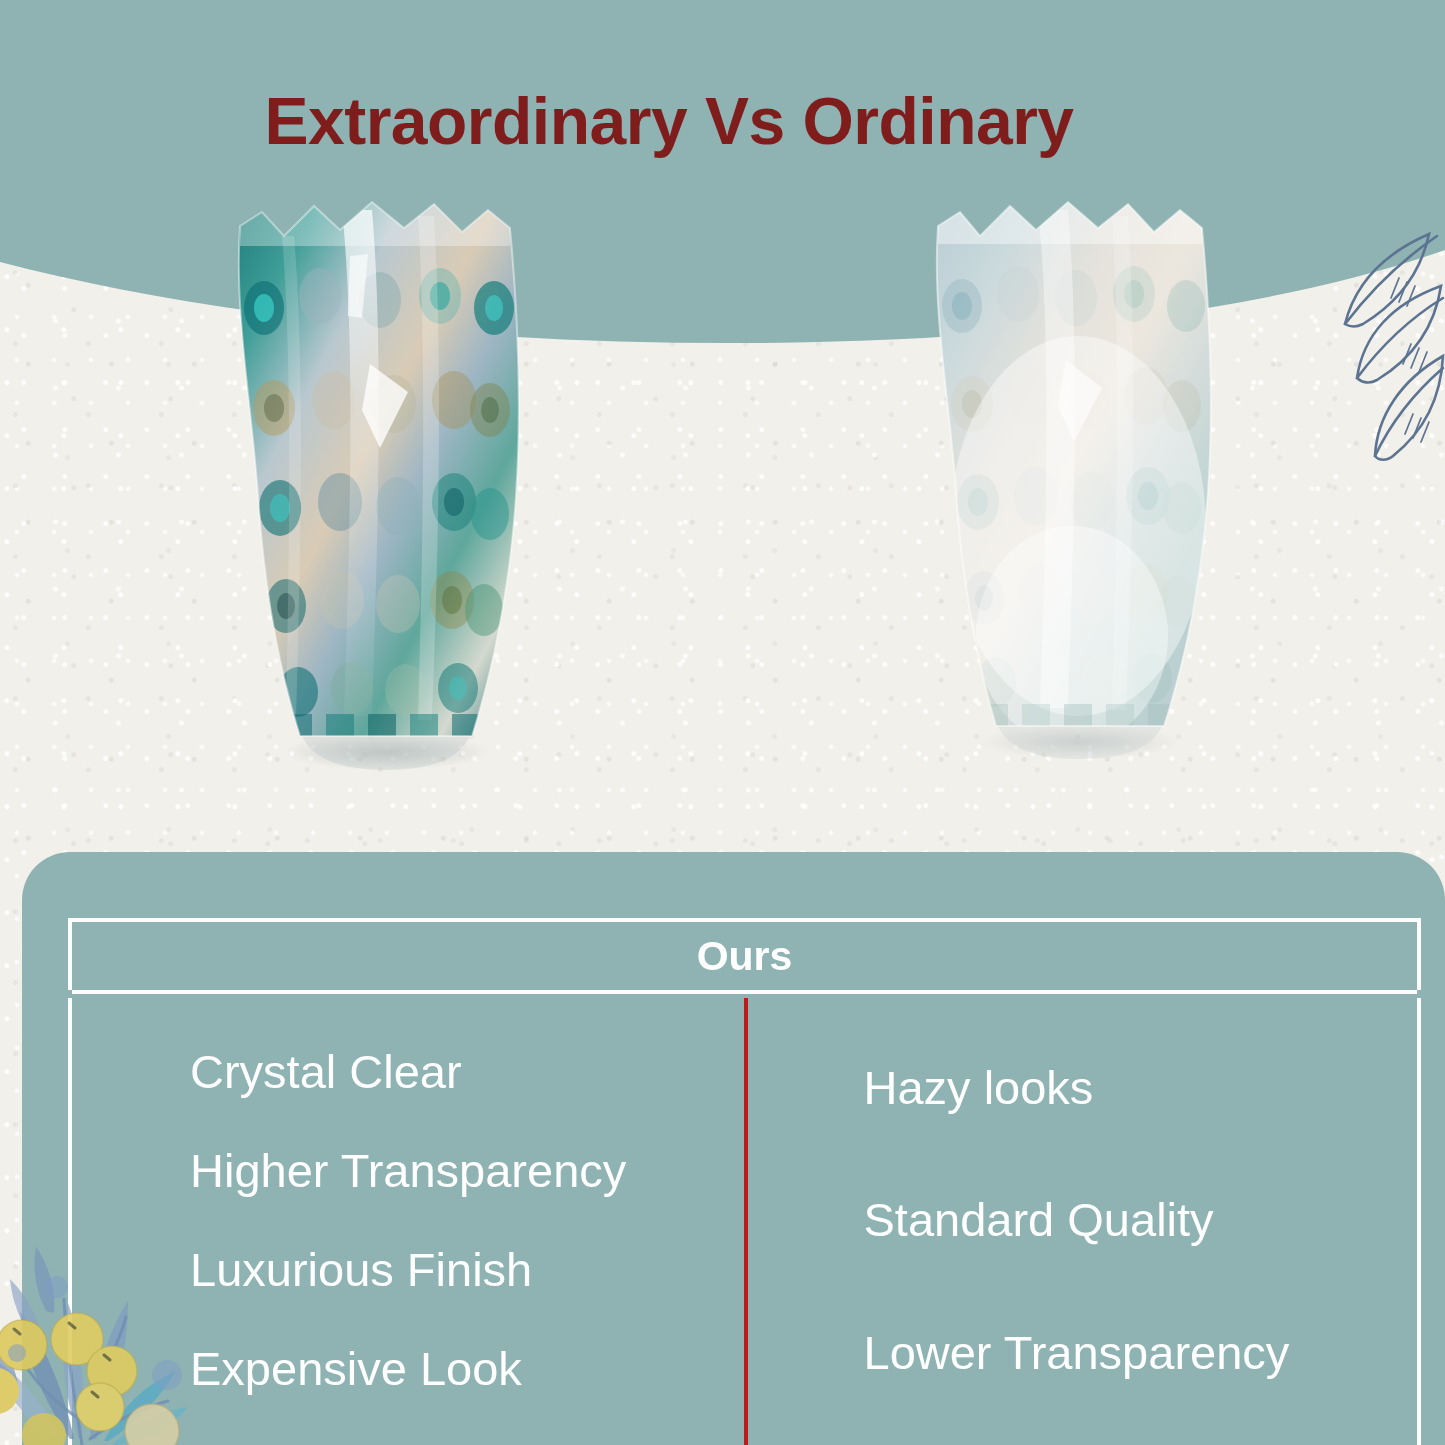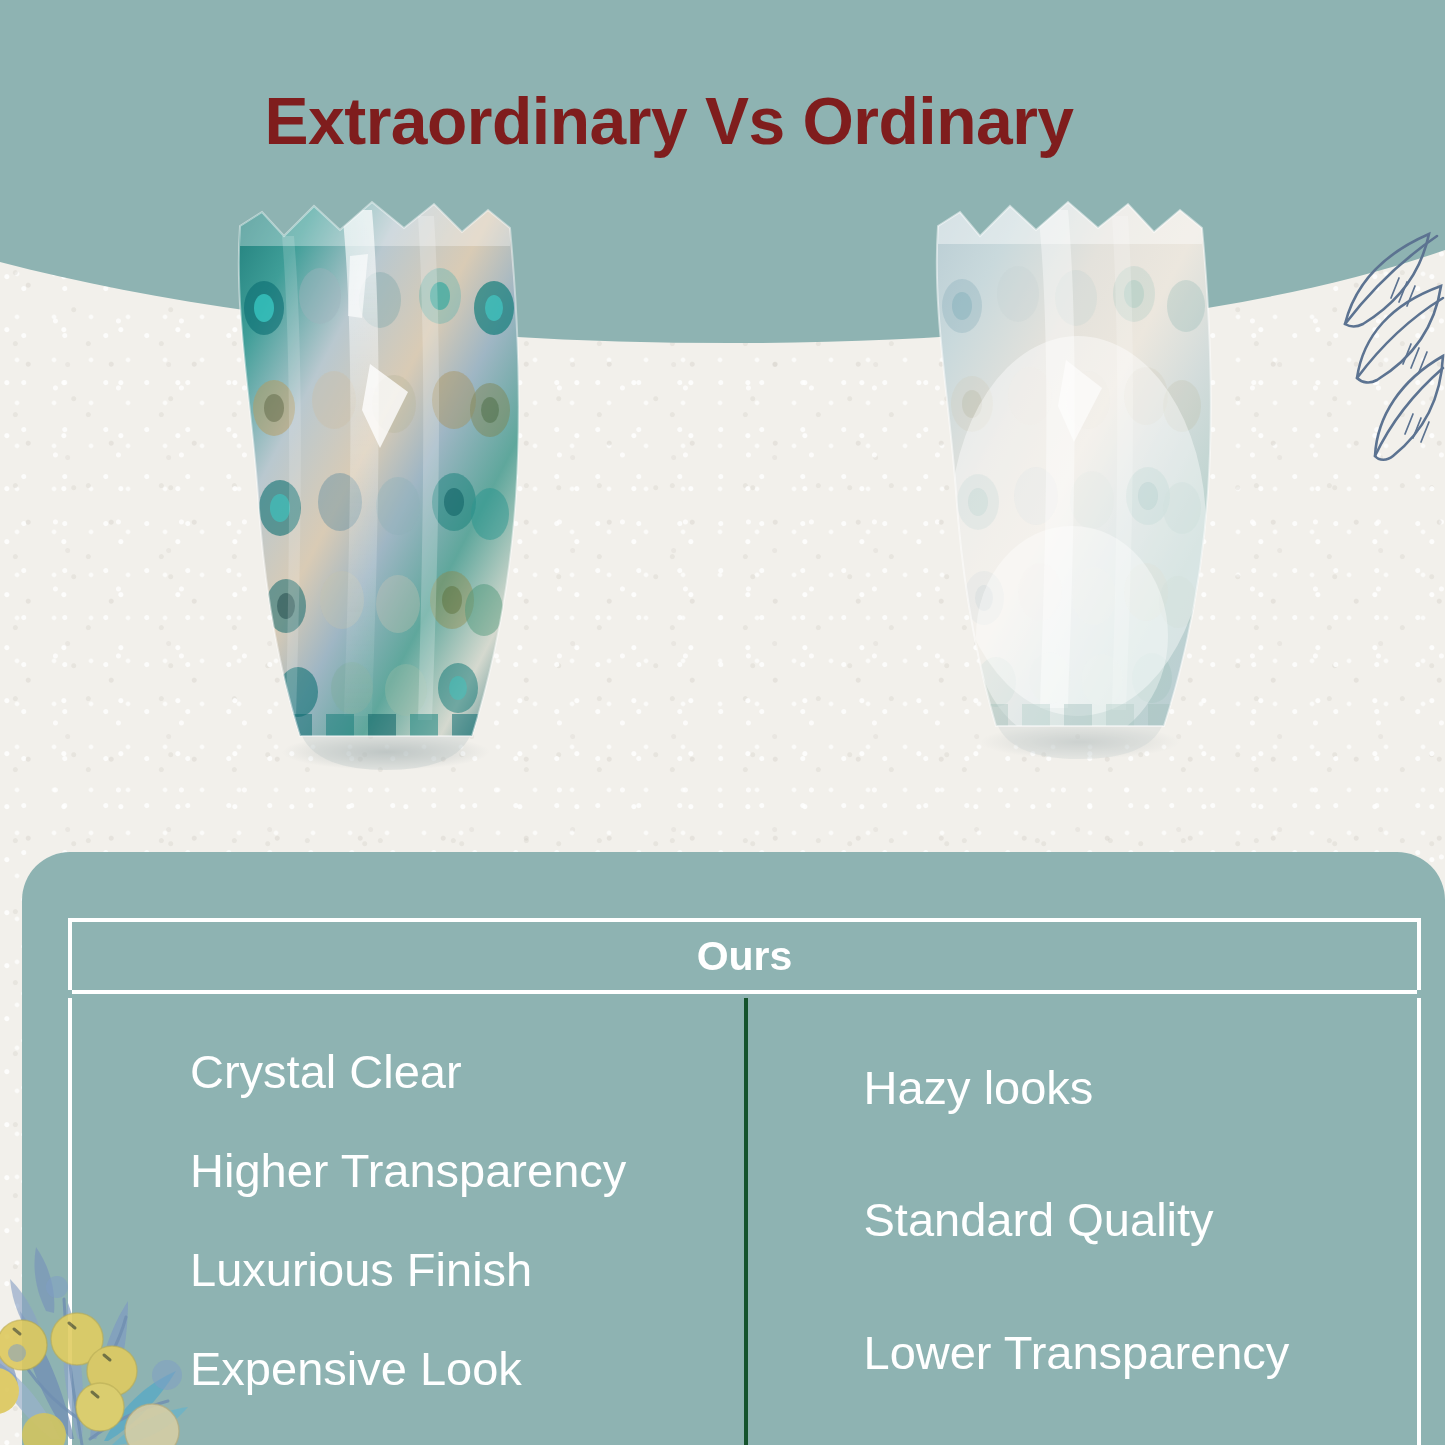--- a/index.html
+++ b/index.html
@@ -142,21 +142,21 @@
     height: 0;
   }
   .col {
     flex: 1 1 0;
     display: flex;
     flex-direction: column;
     justify-content: space-around;
     padding: 24px 0 26px 0;
     box-sizing: border-box;
   }
-  .col-left  { border-right: 4px solid #14532d; padding-left: 118px; }
+  .col-left  { border-right: 4px solid #b91c1c; padding-left: 118px; }
   .col-right { padding-left: 116px; }
   .cell {
     color: #ffffff;
     font-size: 47px;
     font-weight: 300;
     line-height: 1.15;
     white-space: nowrap;
   }
 
   

